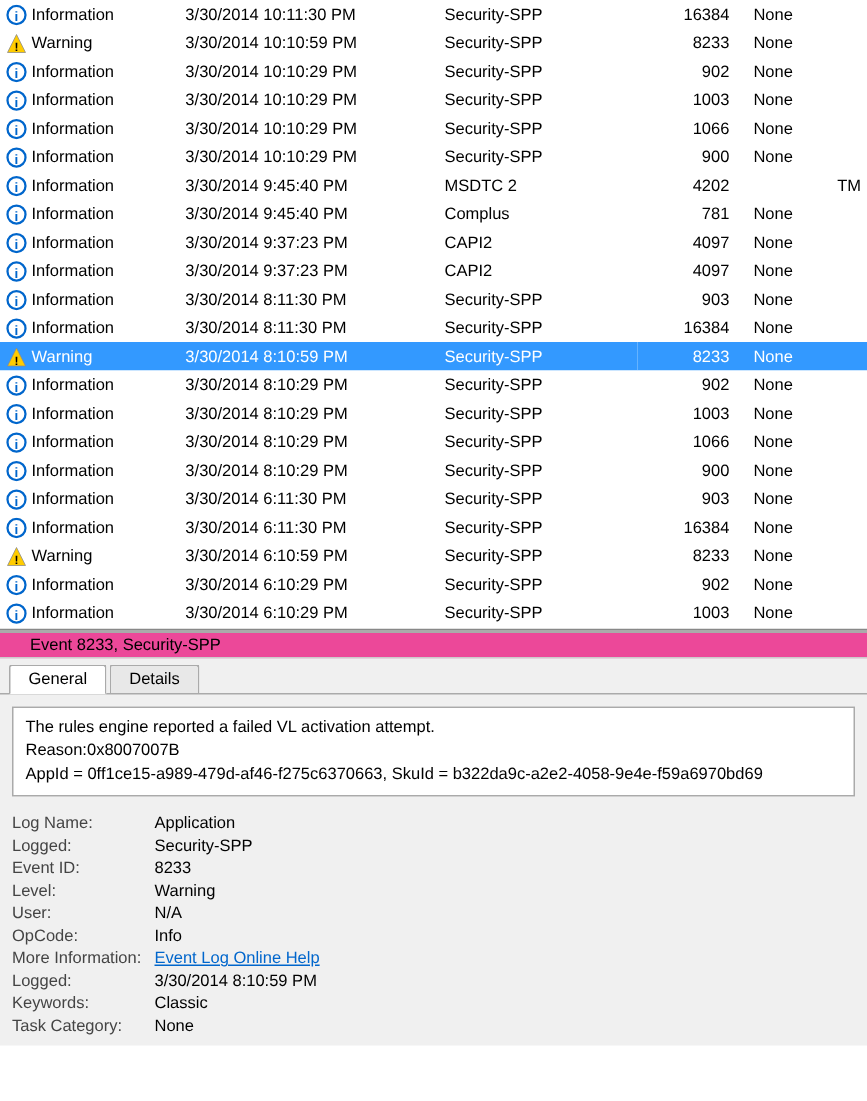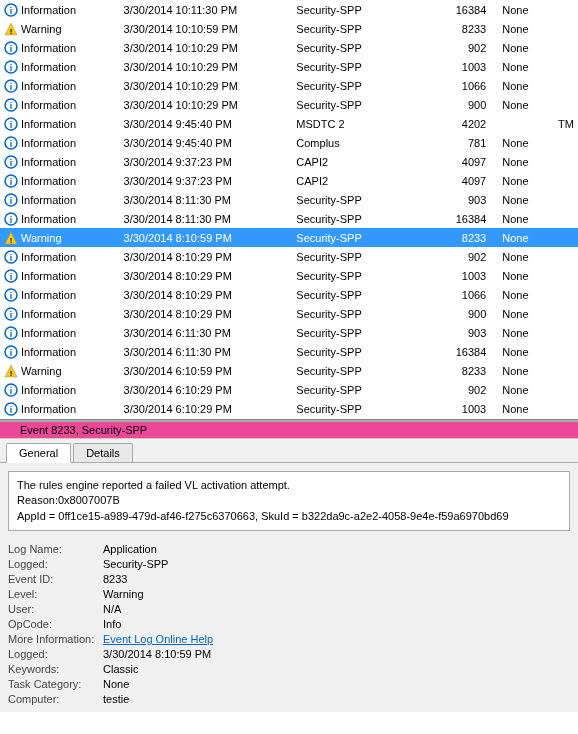--- a/index.html
+++ b/index.html
@@ -593,20 +593,16 @@
           <span class="fv">3/30/2014 8:10:59 PM</span>
         </div>
         <div class="field-row-item">
           <span class="fl">Keywords:</span>
           <span class="fv">Classic</span>
         </div>
         <div class="field-row-item">
           <span class="fl">Task Category:</span>
           <span class="fv">None</span>
         </div>
-        <div class="field-row-item">
-          <span class="fl">Computer:</span>
-          <span class="fv">testie</span>
-        </div>
       </div>
     </div>
   </div>
 </div>
 
 </body></html>

